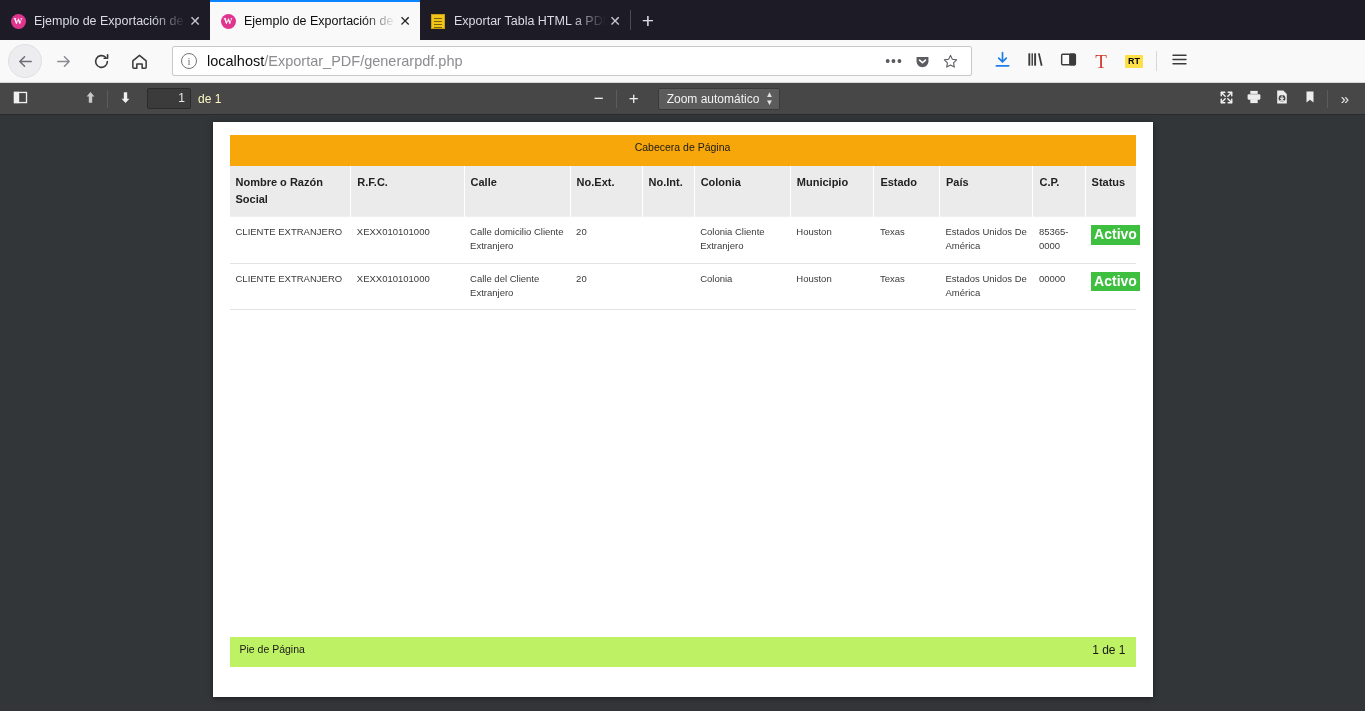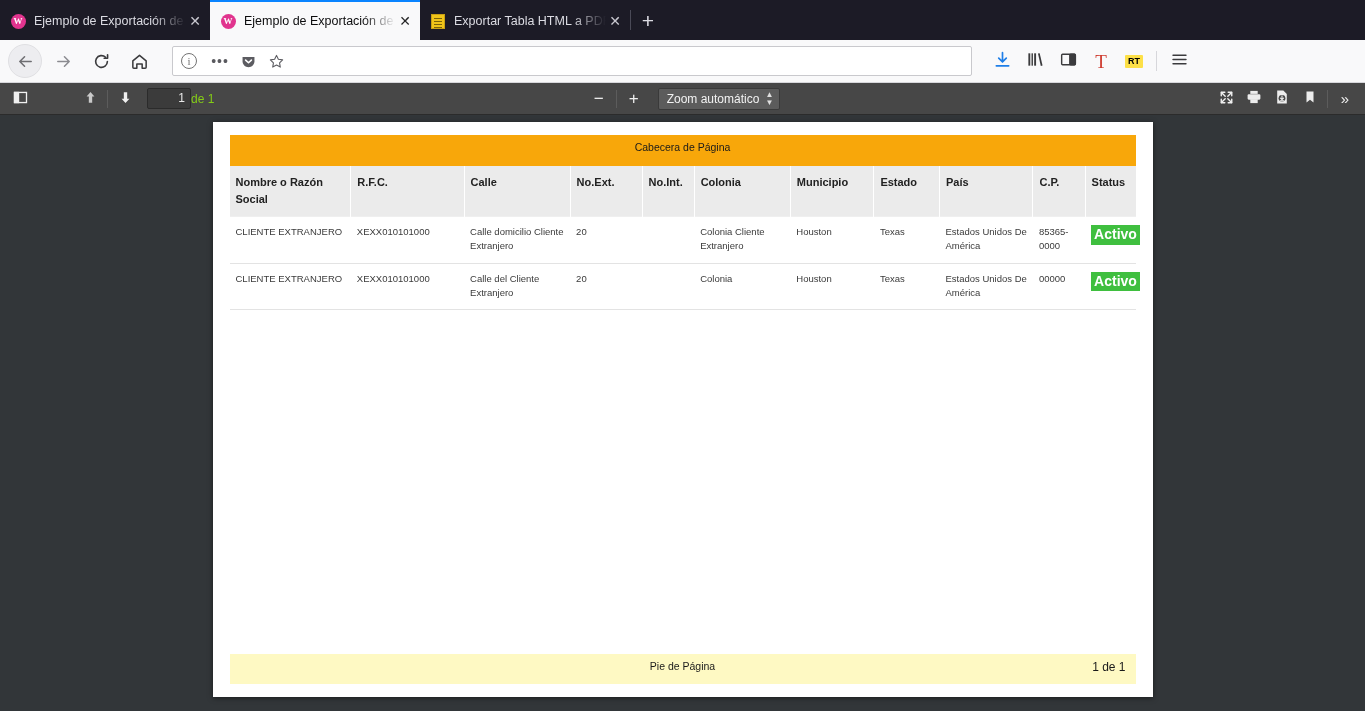--- a/index.html
+++ b/index.html
@@ -196,21 +196,21 @@
     background: #3b3b3b;
     border: 1px solid #2b2b2b;
     color: #e8e8e8;
     font-size: 12px;
     text-align: right;
     padding-right: 5px;
     line-height: 19px;
     border-radius: 2px;
     margin-left: 8px;
   }
-  .pageof { font-size: 12px; color: #84cc16; }
+  .pageof { font-size: 12px; color: #fef9c3; margin-left: 7px; }
   .zoomsel {
     height: 22px;
     background: #5c5c5c;
     border: 1px solid #3a3a3a;
     border-radius: 2px;
     color: #f2f2f2;
     font-size: 12px;
     padding: 0 20px 0 8px;
     display: flex; align-items: center;
     position: relative;
@@ -282,27 +282,26 @@
   .badge-activo {
     background: #3fbf3f;
     color: #fff;
     font-size: 14px;
     font-weight: bold;
     padding: 1px 3px;
     display: inline-block;
     line-height: 1.25;
   }
   .pdf-footer {
-    margin: 0 17px 13px 17px;
-    background: #fef9c3;
+    margin: 0 17px 30px 17px;
+    background: #bef264;
     color: #1a1a1a;
     font-size: 10.5px;
     padding: 6px 10px 12px 10px;
     position: relative;
-    text-align: center;
   }
   .pdf-footer .pg {
     position: absolute;
     right: 10px;
     top: 6px;
     font-size: 12px;
   }
 </style>
 </head>
 <body>
@@ -368,20 +367,21 @@
   <div class="navbtn">
     <span>
       <svg width="19" height="19" viewBox="0 0 20 20" fill="none" stroke="#3b3b3d" stroke-width="1.6" stroke-linejoin="round">
         <path d="M3 9.3L10 3.5l7 5.8V16a1 1 0 0 1-1 1h-3.2v-4.4H7.2V17H4a1 1 0 0 1-1-1z"></path>
       </svg>
     </span>
   </div>
 
   <div class="urlbar">
     <span class="url-info">i</span>
+    <span class="url-text"><span class="url-host">localhost</span><span>/Exportar_PDF/generarpdf.php</span></span>
     <span class="url-icons">
       <span class="url-icon" style="font-size:14px;letter-spacing:1px;">•••</span>
       <span class="url-icon">
         <svg width="17" height="17" viewBox="0 0 20 20">
           <path d="M3 4.6h14v5.1c0 3.9-3.1 7-7 7s-7-3.1-7-7z" fill="#5c5c61"></path>
           <path d="M6.6 8.3l3.4 3.2 3.4-3.2" fill="none" stroke="#fff" stroke-width="1.9" stroke-linecap="round" stroke-linejoin="round"></path>
         </svg>
       </span>
       <span class="url-icon">
         <svg width="17" height="17" viewBox="0 0 20 20" fill="none" stroke="#5c5c61" stroke-width="1.3" stroke-linejoin="round">

